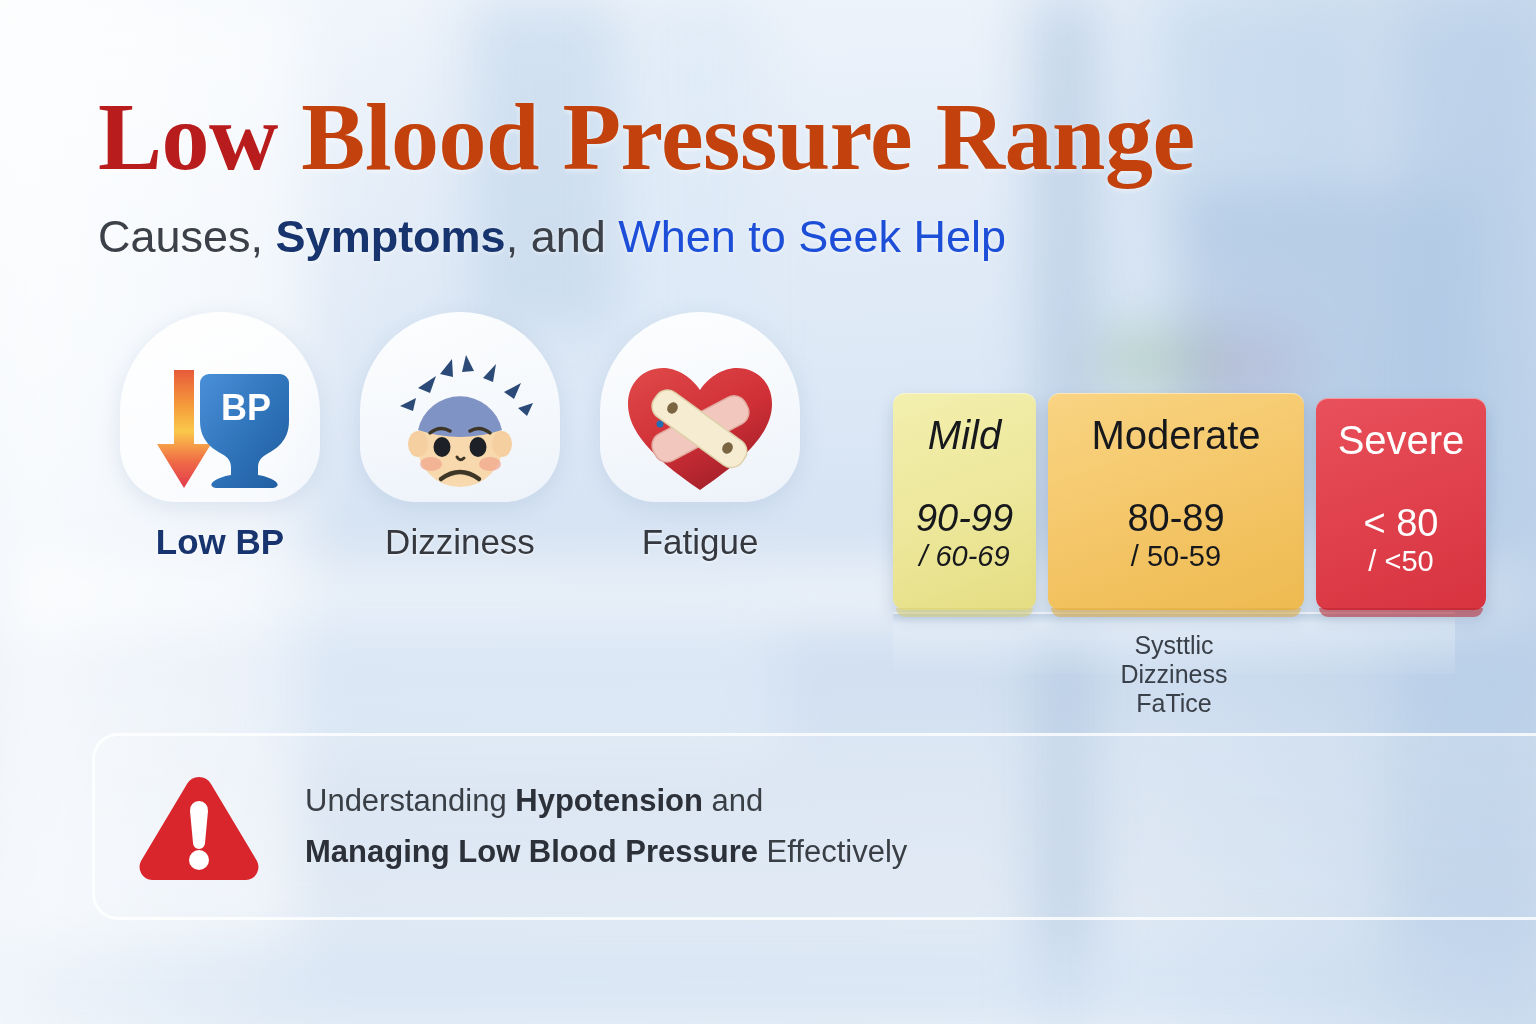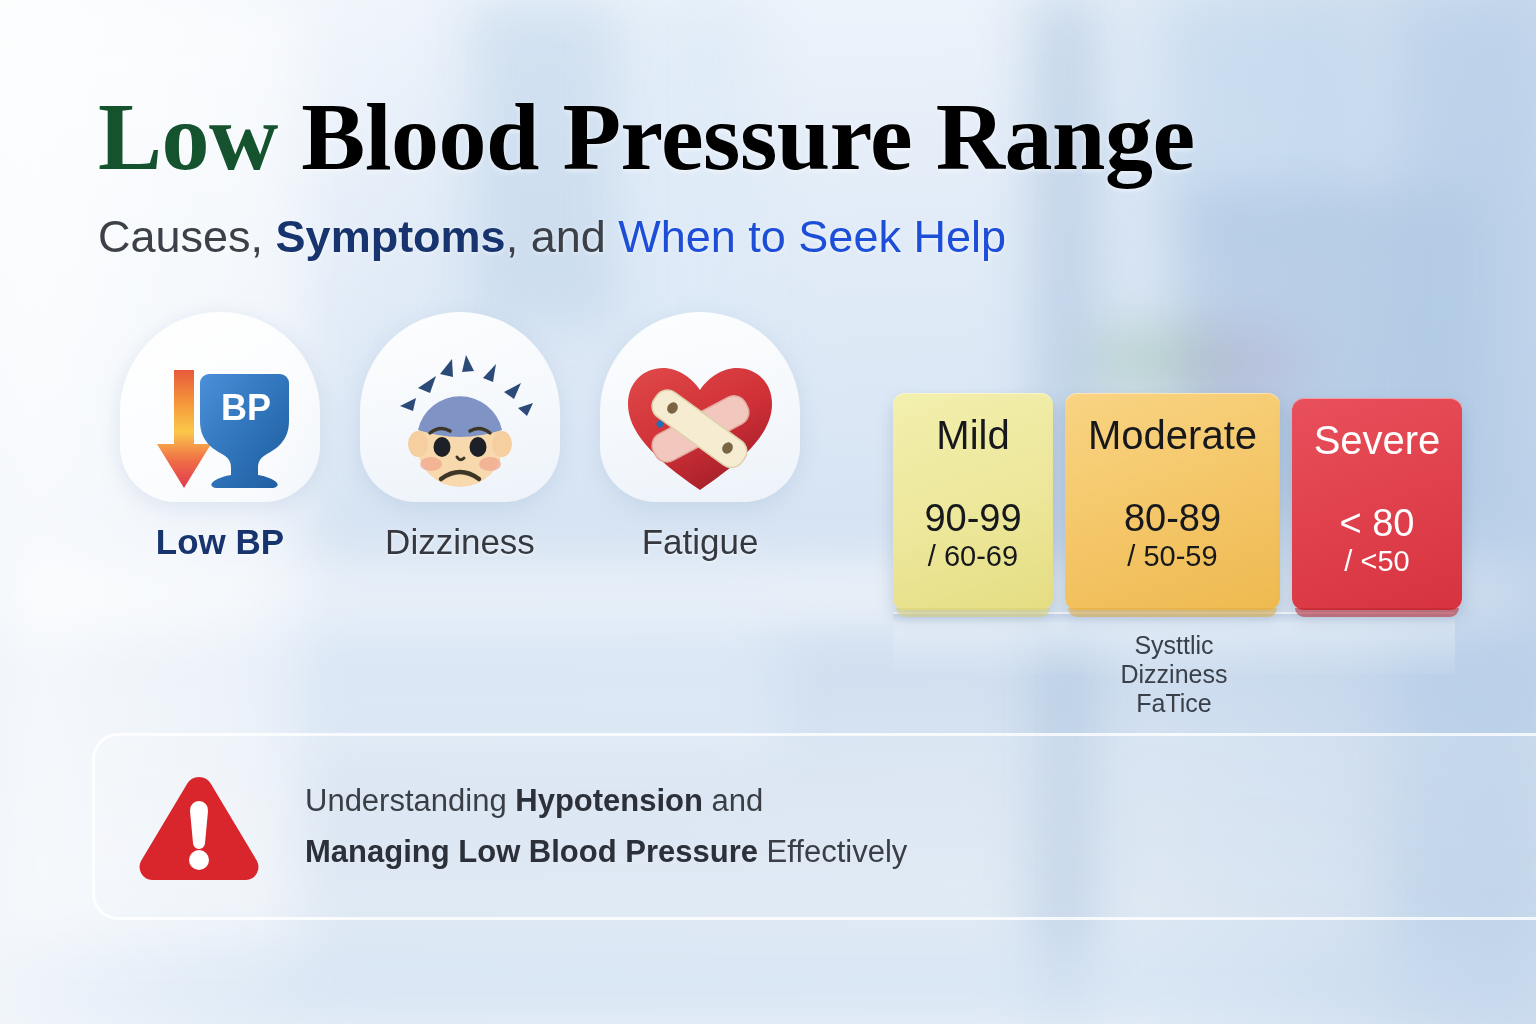--- a/index.html
+++ b/index.html
@@ -30,22 +30,22 @@
   .header { position:absolute; left:98px; top:88px; width:1340px; }
   .title {
     font-family:"Liberation Serif", serif;
     font-weight:700;
     font-size:96px;
     line-height:1.02;
     letter-spacing:-0.5px;
     white-space:nowrap;
     text-shadow:0 2px 5px rgba(255,255,255,.55);
   }
-  .t-navy { color:#14532d;margin-top:48px; }
-  .t-red  { color:#000000; }
+  .t-navy { color:#b91c1c;margin-top:48px; }
+  .t-red  { color:#c2410c; }
   .subtitle {
     margin-top:26px;
     font-size:45px;
     line-height:1.1;
     color:#3c4048;
     white-space:nowrap;
     text-shadow:0 1px 4px rgba(255,255,255,.6);
   }
   .sub-bold-navy { color:#17346e; font-weight:700;text-align:center; }
   .sub-navy { color:#1d4ed8; }
@@ -80,27 +80,28 @@
     padding:22px 12px 20px;
     text-align:center;
     position:relative;
     box-shadow:0 8px 16px rgba(90,115,150,.28), inset 0 1px 0 rgba(255,255,255,.45);
   }
   .card::after{
     content:""; position:absolute; left:3px; right:3px; bottom:-7px; height:9px;
     border-radius:0 0 10px 10px; opacity:.55;
   }
   .card-mild {
-    width:160px; height:217px;
+    width:143px; height:217px;
     background:linear-gradient(160deg,#f3efae 0%,#ece79a 55%,#e5dd83 100%);
     color:#16181c;
+    font-style:italic;
   }
   .card-mild::after{ background:#d9d072; }
   .card-moderate {
-    width:215px; height:217px;
+    width:256px; height:217px;
     background:linear-gradient(160deg,#f9d483 0%,#f4c668 52%,#eeba50 100%);
     color:#16181c;
   }
   .card-moderate::after{ background:#e0ab40; }
   .card-severe {
     width:170px; height:212px;
     background:linear-gradient(160deg,#e8505b 0%,#e0414c 50%,#d6333f 100%);
     color:#ffffff;
   }
   .card-severe::after{ background:#bb2630; }

